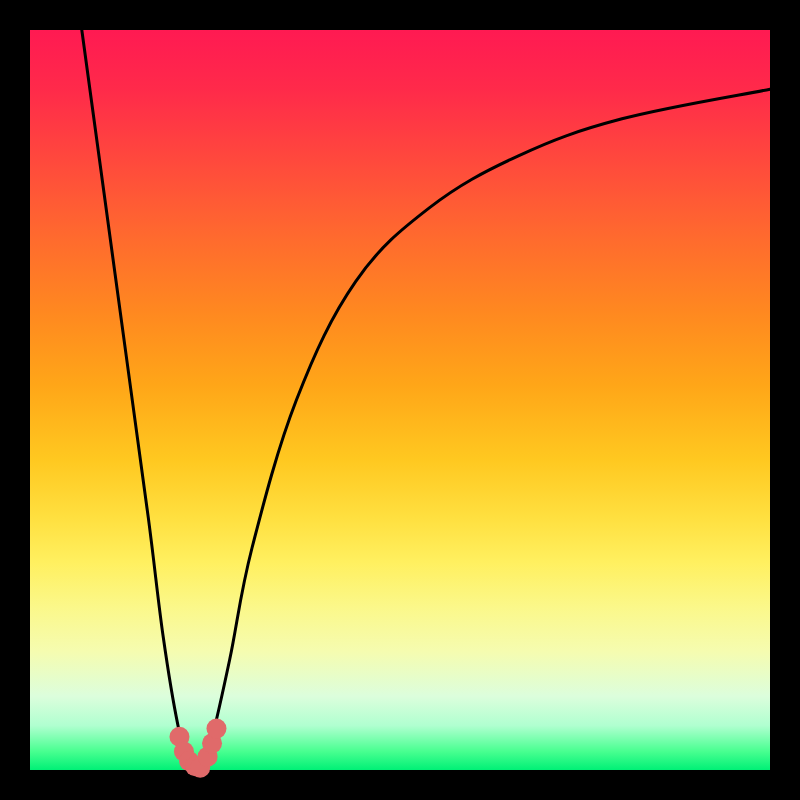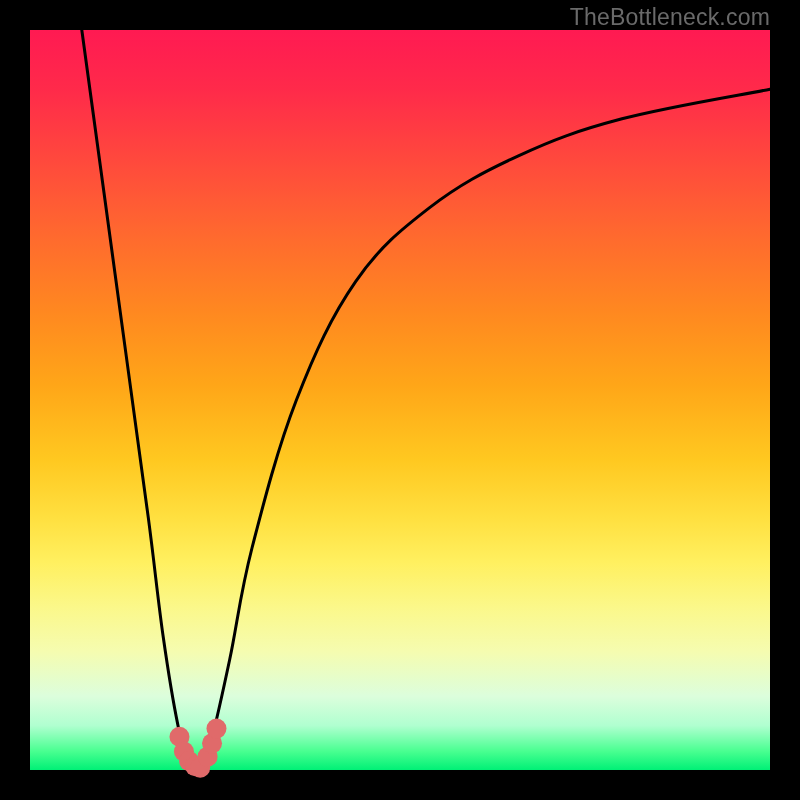--- a/index.html
+++ b/index.html
@@ -73,14 +73,13 @@
         <circle cx="153.92000000000002" cy="721.5" r="10" fill="#e06a6a"></circle>
         <circle cx="159.1" cy="731.12" r="10" fill="#e06a6a"></circle>
         <circle cx="165.02" cy="736.3" r="10" fill="#e06a6a"></circle>
         <circle cx="170.20000000000002" cy="737.78" r="10" fill="#e06a6a"></circle>
         <circle cx="177.6" cy="726.68" r="10" fill="#e06a6a"></circle>
         <circle cx="182.04000000000002" cy="713.36" r="10" fill="#e06a6a"></circle>
         <circle cx="186.48" cy="698.56" r="10" fill="#e06a6a"></circle>
       </g>
   </svg>
 
-  <div class="watermark">TheBottleneck.com</div>
 </div>
 
 </body></html>

